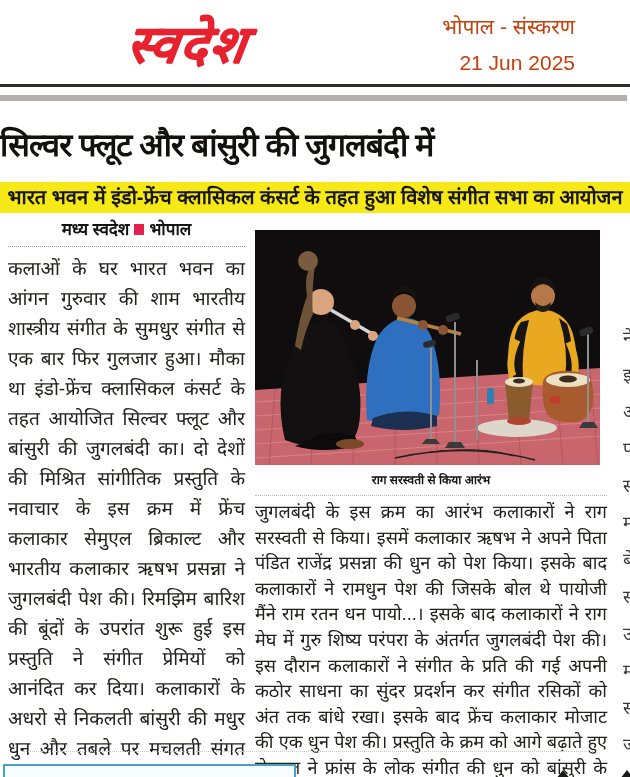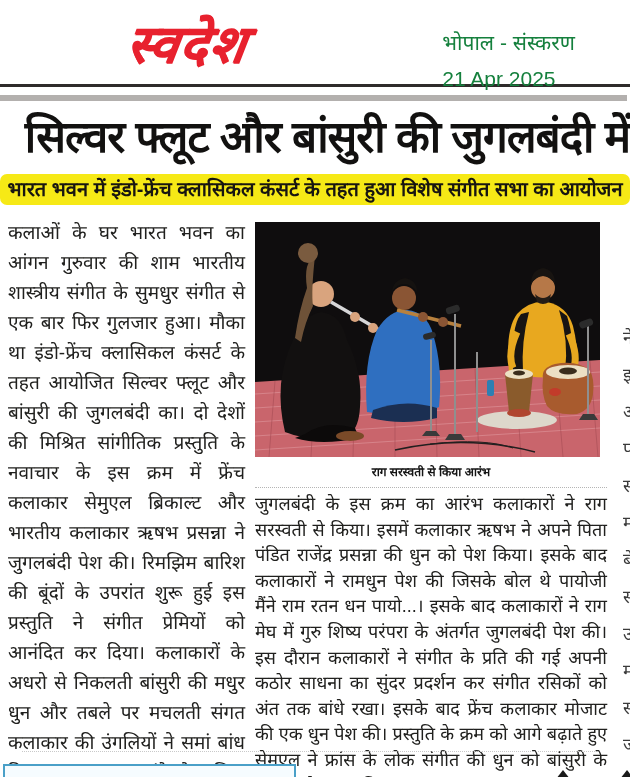--- a/index.html
+++ b/index.html
@@ -15,32 +15,32 @@
   html,body{background:#fff;}
   body{font-family:"Liberation Sans",sans-serif;color:var(--text);}
   .page{position:relative;width:630px;height:777px;background:#fff;overflow:hidden;}
 
   
   .header{position:relative;height:84px;}
   .logo{position:absolute;left:62px;top:8px;width:250px;text-align:center;
         color:var(--masthead-red);font-size:52px;font-weight:800;font-style:italic;
         transform:skewX(-8deg);letter-spacing:2px;line-height:72px;
         text-shadow:1px 1px 0 var(--masthead-red);}
-  .edition{position:absolute;right:55px;top:28px;font-size:21px;color:#15803d;}
+  .edition{position:absolute;right:55px;top:12px;text-align:right;font-size:21px;color:#c2410c;}
   .edition .ed1{margin-bottom:11px;}
   .rule-dark{height:3px;background:var(--rule-dark);margin-top:0;}
   .rule-gray{height:6px;background:var(--rule-gray);margin-top:8px;width:627px;}
 
   
-  .headline{margin-top:8px;text-align:right;font-weight:800;color:#121110;
-            font-size:44px;line-height:56px;letter-spacing:-1px;white-space:nowrap;}
+  .headline{margin-top:16px;text-align:left;font-weight:800;color:#121110;
+            font-size:32px;line-height:56px;letter-spacing:-1px;white-space:nowrap;}
 
   
   .subhead{margin-top:9px;background:var(--highlight-yellow);text-align:center;
-           font-weight:700;font-size:20px;line-height:31px;color:#171511;white-space:nowrap;border-radius:7px;}
+           font-weight:700;font-size:20px;line-height:31px;color:#171511;white-space:nowrap;}
 
   
   .content{display:flex;margin-top:6px;}
   .col-left{width:252px;padding:0 7px 0 8px;}
   .col-right{width:352px;margin-left:3px;}
 
   .byline{position:relative;text-align:center;font-weight:700;font-size:17px;
           line-height:22px;padding-bottom:5px;border-bottom:1px dotted #9a9a9a;color:#141414;}
   .byline .sq{display:inline-block;width:10px;height:11px;background:var(--byline-square);
               margin:0 5px;vertical-align:baseline;}
@@ -68,34 +68,37 @@
 </style>
 </head>
 <body>
 
 <div class="page">
 
   <div class="header">
     <div class="logo">स्वदेश</div>
     <div class="edition">
       <div class="ed1">भोपाल - संस्करण</div>
-      <div class="ed2">21 Apr 2025</div>
+      <div class="ed2">21 Jun 2025</div>
     </div>
   </div>
   <div class="rule-dark"></div>
   <div class="rule-gray"></div>
 
   <h1 class="headline">
     <div>सिल्वर फ्लूट और बांसुरी की जुगलबंदी में</div>
   </h1>
 
   <div class="subhead">भारत भवन में इंडो-फ्रेंच क्लासिकल कंसर्ट के तहत हुआ विशेष संगीत सभा का आयोजन</div>
 
   <div class="content">
     <div class="col-left">
+      <div class="byline">
+        <span>मध्य स्वदेश</span><span class="sq"></span><span>भोपाल</span>
+      </div>
       <p class="body-left">कलाओं के घर भारत भवन का आंगन गुरुवार की शाम भारतीय शास्त्रीय संगीत के सुमधुर संगीत से एक बार फिर गुलजार हुआ। मौका था इंडो-फ्रेंच क्लासिकल कंसर्ट के तहत आयोजित सिल्वर फ्लूट और बांसुरी की जुगलबंदी का। दो देशों की मिश्रित सांगीतिक प्रस्तुति के नवाचार के इस क्रम में फ्रेंच कलाकार सेमुएल ब्रिकाल्ट और भारतीय कलाकार ऋषभ प्रसन्ना ने जुगलबंदी पेश की। रिमझिम बारिश की बूंदों के उपरांत शुरू हुई इस प्रस्तुति ने संगीत प्रेमियों को आनंदित कर दिया। कलाकारों के अधरो से निकलती बांसुरी की मधुर धुन और तबले पर मचलती संगत कलाकार की उंगलियों ने समां बांध दिया। लगभग एक घंटे से अधिक चली प्रस्तुति में दोनों ही कलाकारों ने बेहतर तालमेल दिखाया और सात समन्दर पार दो देशों की जमीनी दूरियों को संगीत से पाटने का प्रयास किया।</p>
     </div>
 
     <div class="col-right">
       <figure>
 
         <svg class="photo" viewBox="0 0 345 235" aria-hidden="true">
           <rect x="0" y="0" width="345" height="235" fill="#0f0d0e"></rect>
 
           <path d="M0,160 L345,138 L345,235 L0,235 Z" fill="#c9656c"></path>

